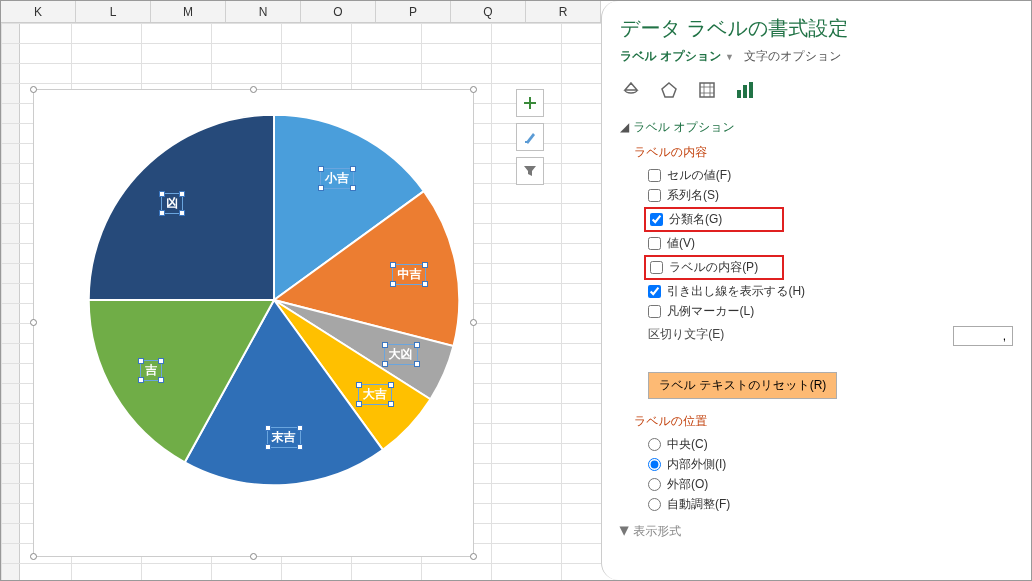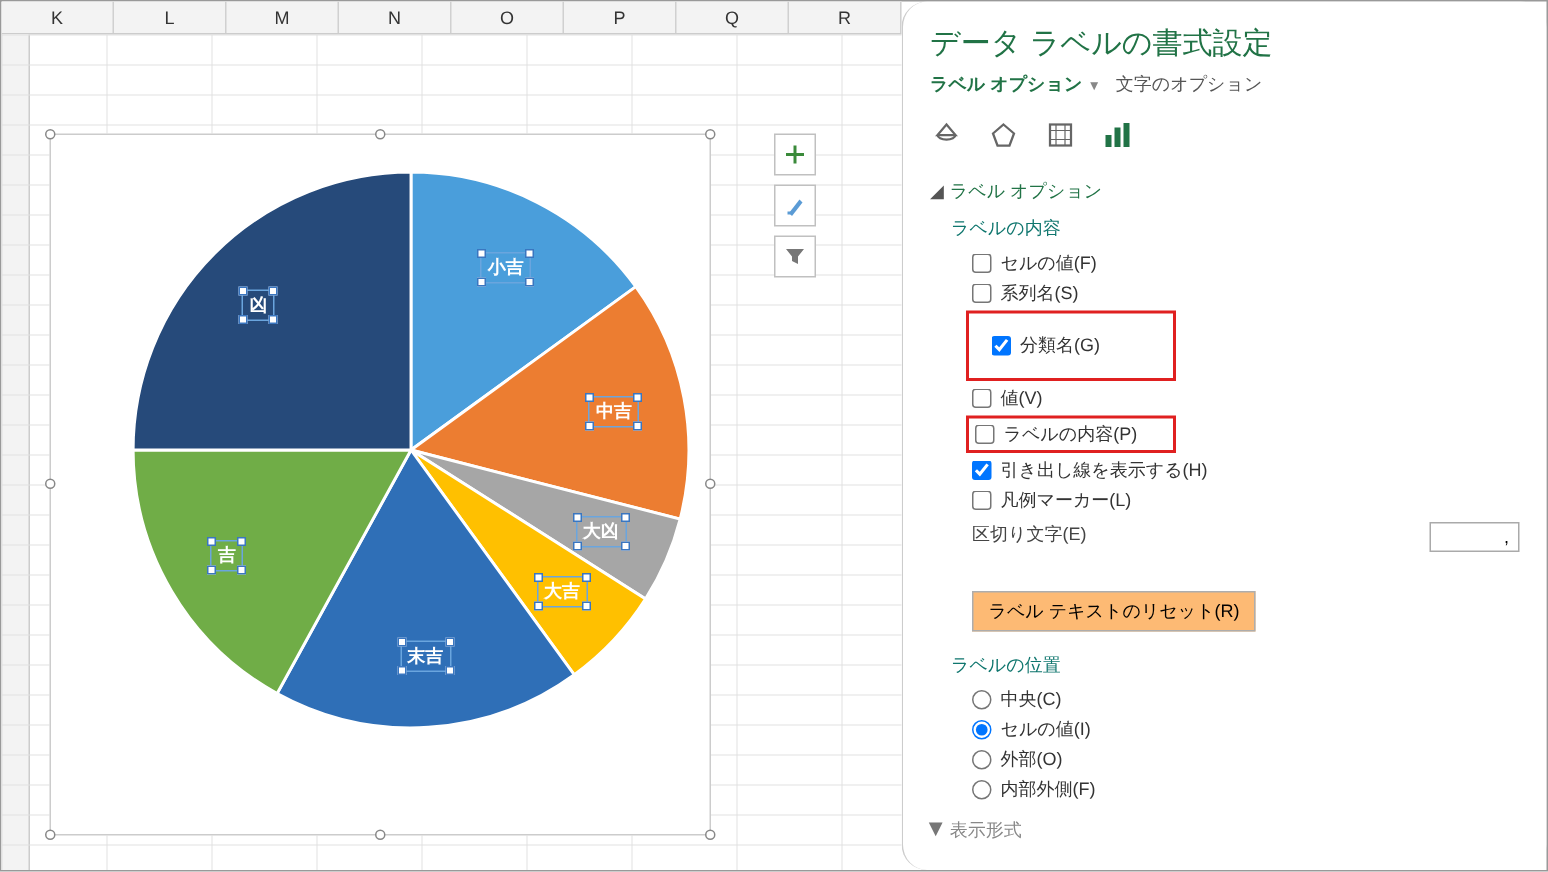--- a/index.html
+++ b/index.html
@@ -22,21 +22,21 @@
 .pane { flex: 1; border-left: 1px solid #ccc; padding: 14px 18px; overflow: hidden; background: #fff; border-radius: 17px; }
 .pane-title { font-size: 20px; color: #217346; font-weight: 500; margin-bottom: 6px; }
 .sub-tabs { font-size: 12px; color: #555; margin-bottom: 14px; }
 .sub-tabs .sel { color: #217346; font-weight: bold; }
 .sub-tabs .tri { font-size: 9px; color: #888; }
 .icon-row { display: flex; gap: 16px; margin-bottom: 18px; align-items: center; }
 .icon-row .ico { width: 22px; height: 22px; display: flex; align-items: center; justify-content: center; cursor: pointer; }
 
 .section-head { font-size: 12px; color: #217346; font-weight: normal; margin-bottom: 8px; }
 .section-head .tri2 { display: inline-block; margin-right: 4px; color: #555; }
-.field-label { font-size: 12px; color: #0f766e; margin: 4px 0 6px 14px; }
+.field-label { font-size: 12px; color: #c2410c; margin: 4px 0 6px 14px; }
 .opt { font-size: 12px; color: #333; margin: 3px 0 3px 28px; display: flex; align-items: center; gap: 6px; }
 .opt input { margin: 0; }
 .highlight { border: 2px solid #e02020; padding: 2px 4px; margin-left: 24px; width: 140px; }
 .reset-btn { font-size: 12px; padding: 4px 10px; border: 1px solid #adadad; background: #fdba74; margin: 20px 0 10px 28px; cursor: pointer; }
 .sep-field { font-size: 12px; color: #444; margin: 6px 0 6px 28px; display: flex; align-items: flex-start; justify-content: space-between; }
 .sep-input { width: 60px; font-size: 12px; border: 1px solid #aaa; padding: 2px 6px; text-align: right; }
 .collapsed-sec { font-size: 12px; color: #888; margin-top: 10px; }
 .collapsed-sec .tri3 { display: inline-block; margin-right: 4px; transform: rotate(90deg); color: #777; }
 </style>
 </head>
@@ -144,21 +144,21 @@
 
   <label class="opt">
       <input type="checkbox" style="">
       <span>セルの値(F)</span>
     </label>
   <label class="opt">
       <input type="checkbox" style="">
       <span>系列名(S)</span>
     </label>
   <div class="highlight">
-      <label class="opt" style="margin:11px">
+      <label class="opt" style="margin:0">
         <input type="checkbox" checked="" style="">
         <span>分類名(G)</span>
       </label>
     </div>
   <label class="opt">
       <input type="checkbox" style="">
       <span>値(V)</span>
     </label>
   <div class="highlight">
       <label class="opt" style="margin:0">
@@ -182,25 +182,25 @@
 
   <button class="reset-btn">ラベル テキストのリセット(R)</button>
 
   <div class="field-label">ラベルの位置</div>
   <label class="opt">
       <input type="radio" name="lp" style="">
       <span>中央(C)</span>
     </label>
   <label class="opt">
       <input type="radio" name="lp" checked="" style="">
-      <span>セルの値(I)</span>
+      <span>内部外側(I)</span>
     </label>
   <label class="opt">
       <input type="radio" name="lp" style="">
       <span>外部(O)</span>
     </label>
   <label class="opt">
       <input type="radio" name="lp" style="">
-      <span>内部外側(F)</span>
+      <span>自動調整(F)</span>
     </label>
 
   <div class="collapsed-sec"><span class="tri3">▶</span><span>表示形式</span></div>
 </div>
 
 </body></html>

